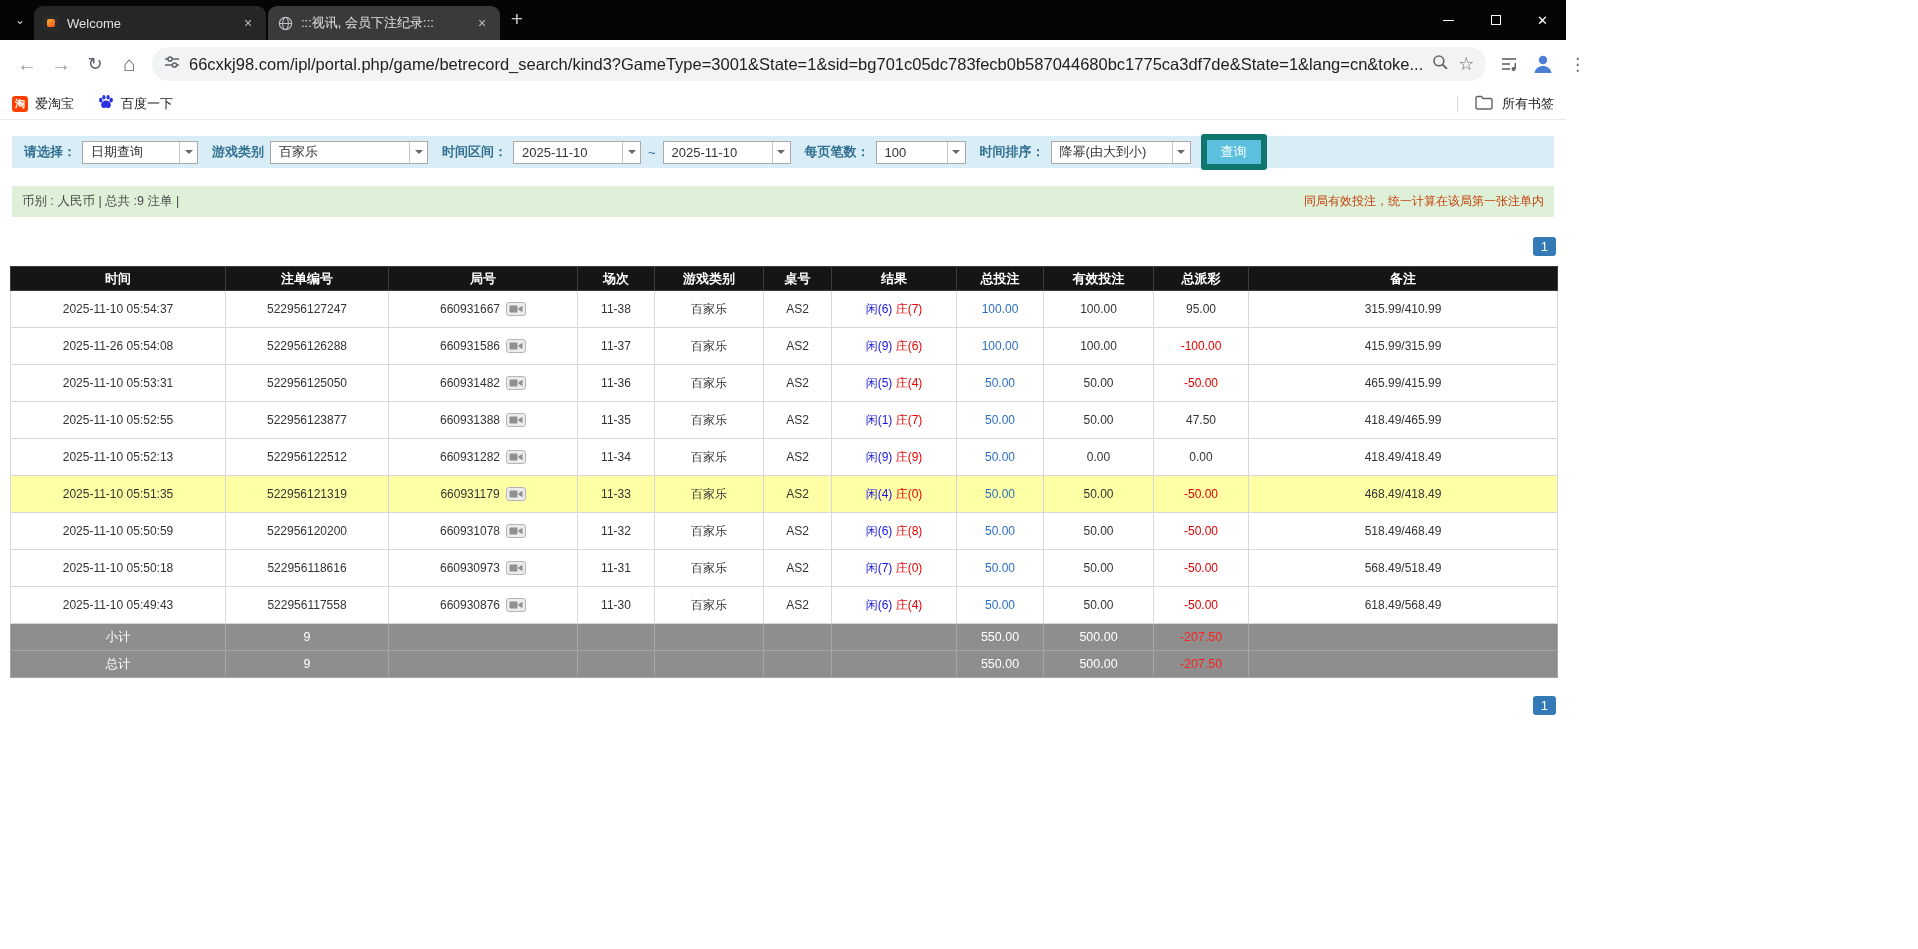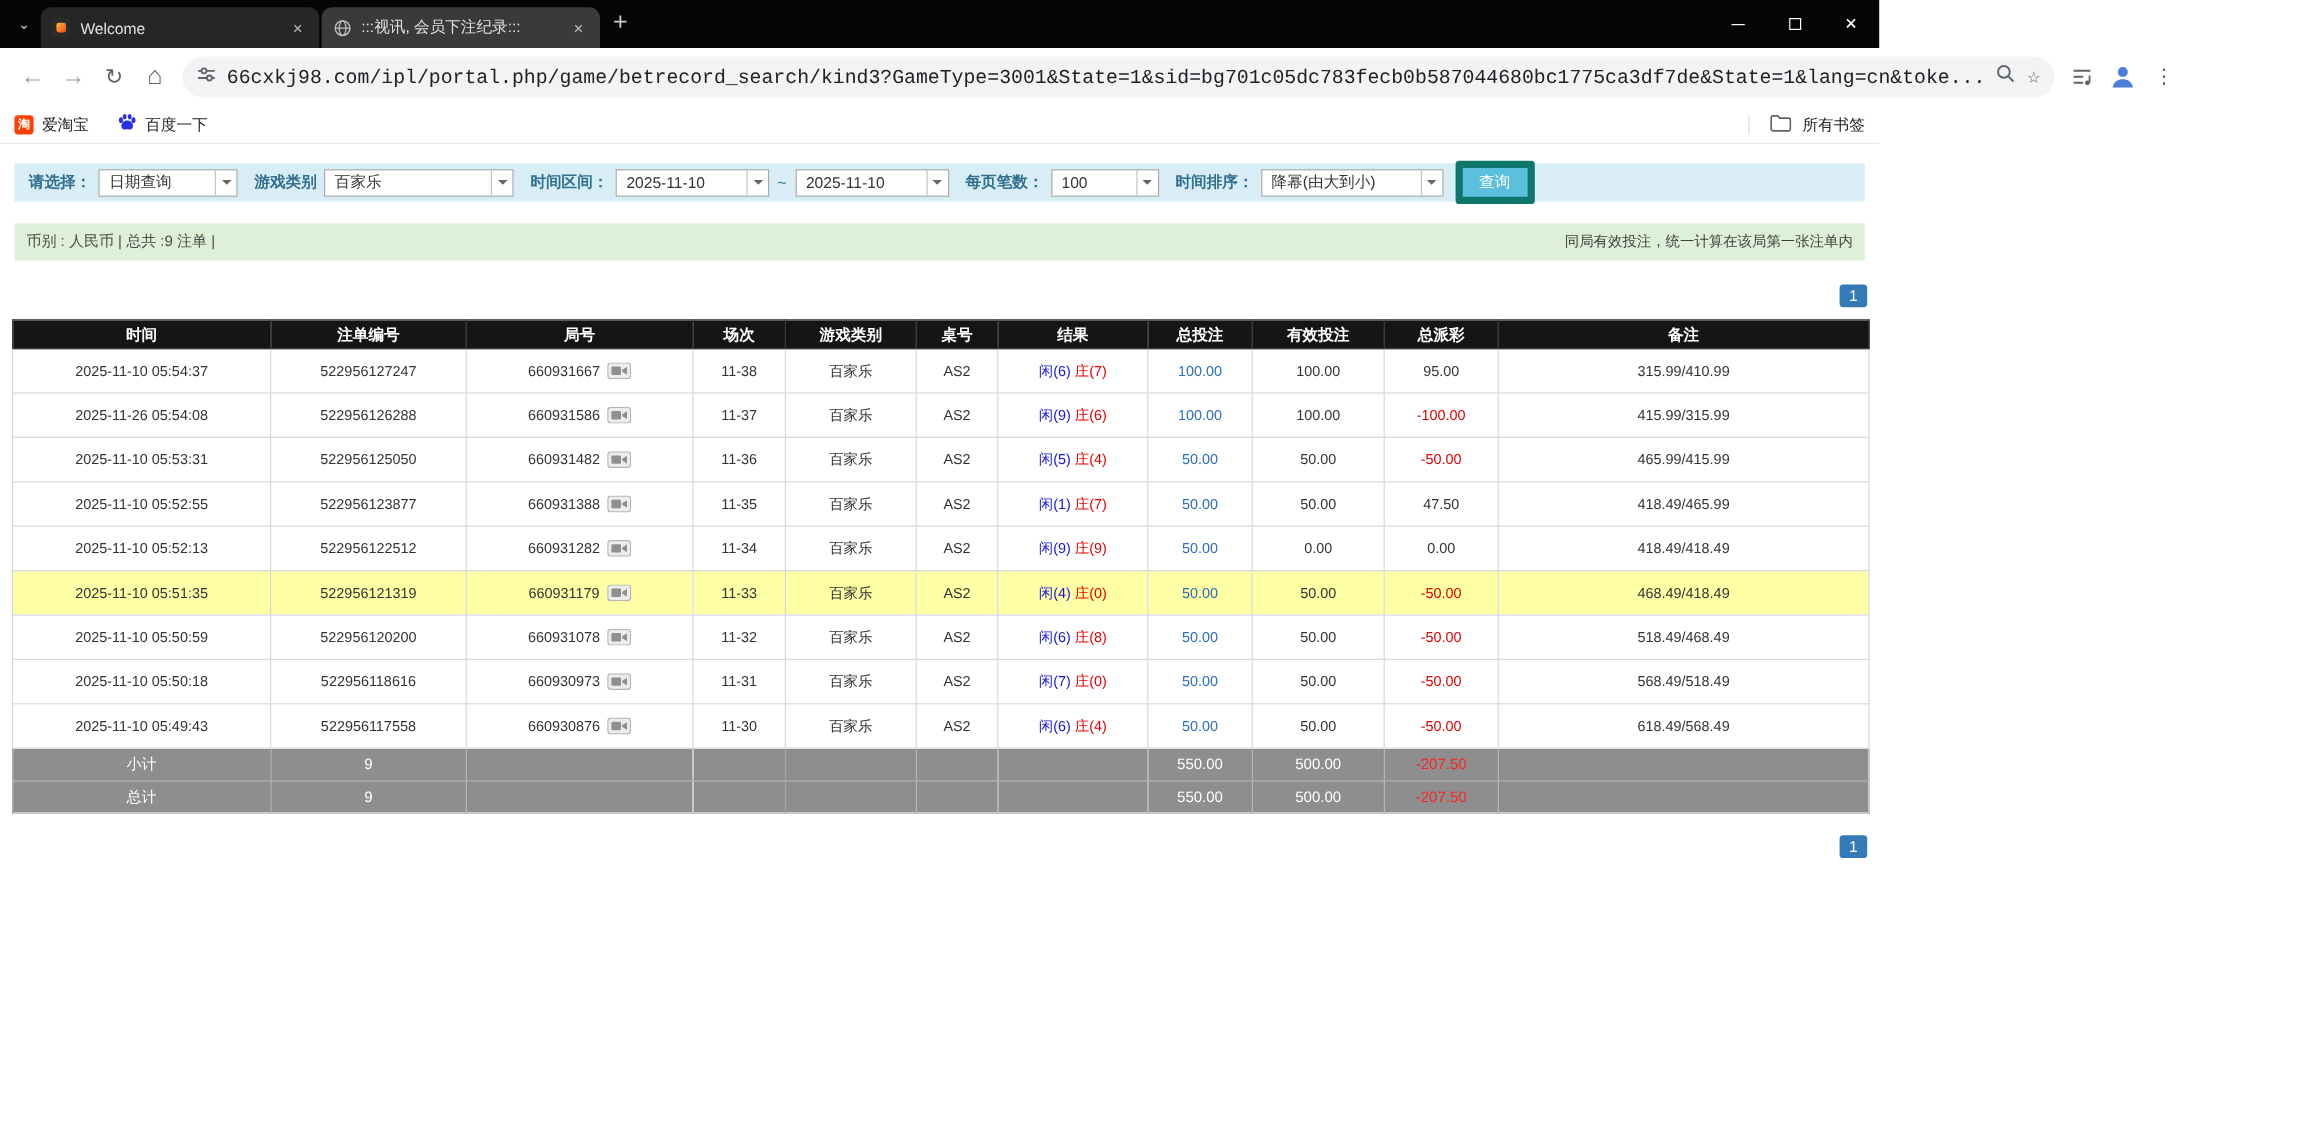--- a/index.html
+++ b/index.html
@@ -31,21 +31,21 @@
   .ico-min { width:11px; height:0; border-top:1.5px solid #fff; display:inline-block; }
 
   
   .toolbar { height:48px; display:flex; align-items:center; padding:0 10px; background:#fff; }
   .nav-icon { width:34px; height:34px; display:flex; align-items:center; justify-content:center;
     border-radius:50%; cursor:pointer; flex:0 0 auto; }
   .arrow { font-size:20px; color:#9aa0a6; }
   .refresh { font-size:18px; color:#5f6368; }
   .home { font-size:21px; color:#5f6368; }
   .omnibox { flex:1; height:34px; background:#f1f3f4; border-radius:17px; display:flex; align-items:center;
-    padding:0 12px; margin:0 6px; gap:9px; cursor:text;font-family:Liberation Mono, monospace; }
+    padding:0 12px; margin:0 6px; gap:9px; cursor:text; }
   .url-text { flex:1; font-size:16.5px; color:#202124; white-space:nowrap; overflow:hidden; }
   .star { font-size:18px; color:#5f6368; }
   .dots { font-size:17px; color:#5f6368; letter-spacing:0; }
 
   
   .bookmarks-bar { height:32px; display:flex; align-items:center; padding:0 12px; gap:24px;
     font-size:13px; color:#202124; border-bottom:1px solid #e8e8e8; background:#fff; }
   .bm-item { display:flex; align-items:center; gap:7px; cursor:pointer; }
   .tb-icon { width:16px; height:16px; background:#ff4000; border-radius:3px; color:#fff; font-size:10px;
     font-weight:bold; display:flex; align-items:center; justify-content:center; }
@@ -59,28 +59,28 @@
     display:flex; align-items:center; font-size:13px; color:#31708f; }
   .f-label { margin:0 6px 0 14px; font-weight:bold; white-space:nowrap; }
   .f-label.first { margin-left:4px; }
   .select { background:#fff; border:1px solid #a9a9a9; height:23px; display:inline-flex;
     align-items:center; color:#333; font-size:13px; cursor:pointer; }
   .select .val { padding:0 8px; flex:1; white-space:nowrap; overflow:hidden; }
   .select .arw { width:18px; align-self:stretch; border-left:1px solid #c4c4c4; display:flex;
     align-items:center; justify-content:center; }
   .select .arw::after { content:''; border:4px solid transparent; border-top-color:#666; margin-top:4px; }
   .w-sel1 { width:116px; } .w-game { width:158px; } .w-date { width:128px; }
-  .w-pp   { width:90px; }  .w-sort { width:152px; }
+  .w-pp   { width:90px; }  .w-sort { width:140px; }
   .tilde { margin:0 7px; color:#31708f; }
   .btn-search { background:#5bc0de; border:6px solid #0f766e; color:#fff; font-size:13px;
     padding:3px 14px; border-radius:3px; margin-left:10px; cursor:pointer; }
 
   .summary-bar { margin:18px 12px 0; background:#dff0d8; padding:7px 10px; display:flex;
     justify-content:space-between; align-items:center; font-size:12.5px; color:#4a4a4a; }
-  .summary-notice { color:#404040; font-size:12px; }
+  .summary-notice { color:#c2410c; font-size:12px; }
 
   .pagination { margin:20px 10px 0; text-align:right; }
   .pagination.bottom { margin-top:18px; padding-bottom:40px; }
   .page-btn { display:inline-block; background:#337ab7; color:#fff; font-size:13px; padding:2px 8px;
     border-radius:3px; cursor:pointer; }
 
   .bet-table { margin:10px 10px 0; border-collapse:collapse; table-layout:fixed; width:1547px;
     font-size:12px; color:#333; background:#fff; }
   .bet-table th { background:#151515; color:#fff; font-size:13px; font-weight:bold; height:24px;
     border:1px solid #3c3c3c; text-align:center; }

